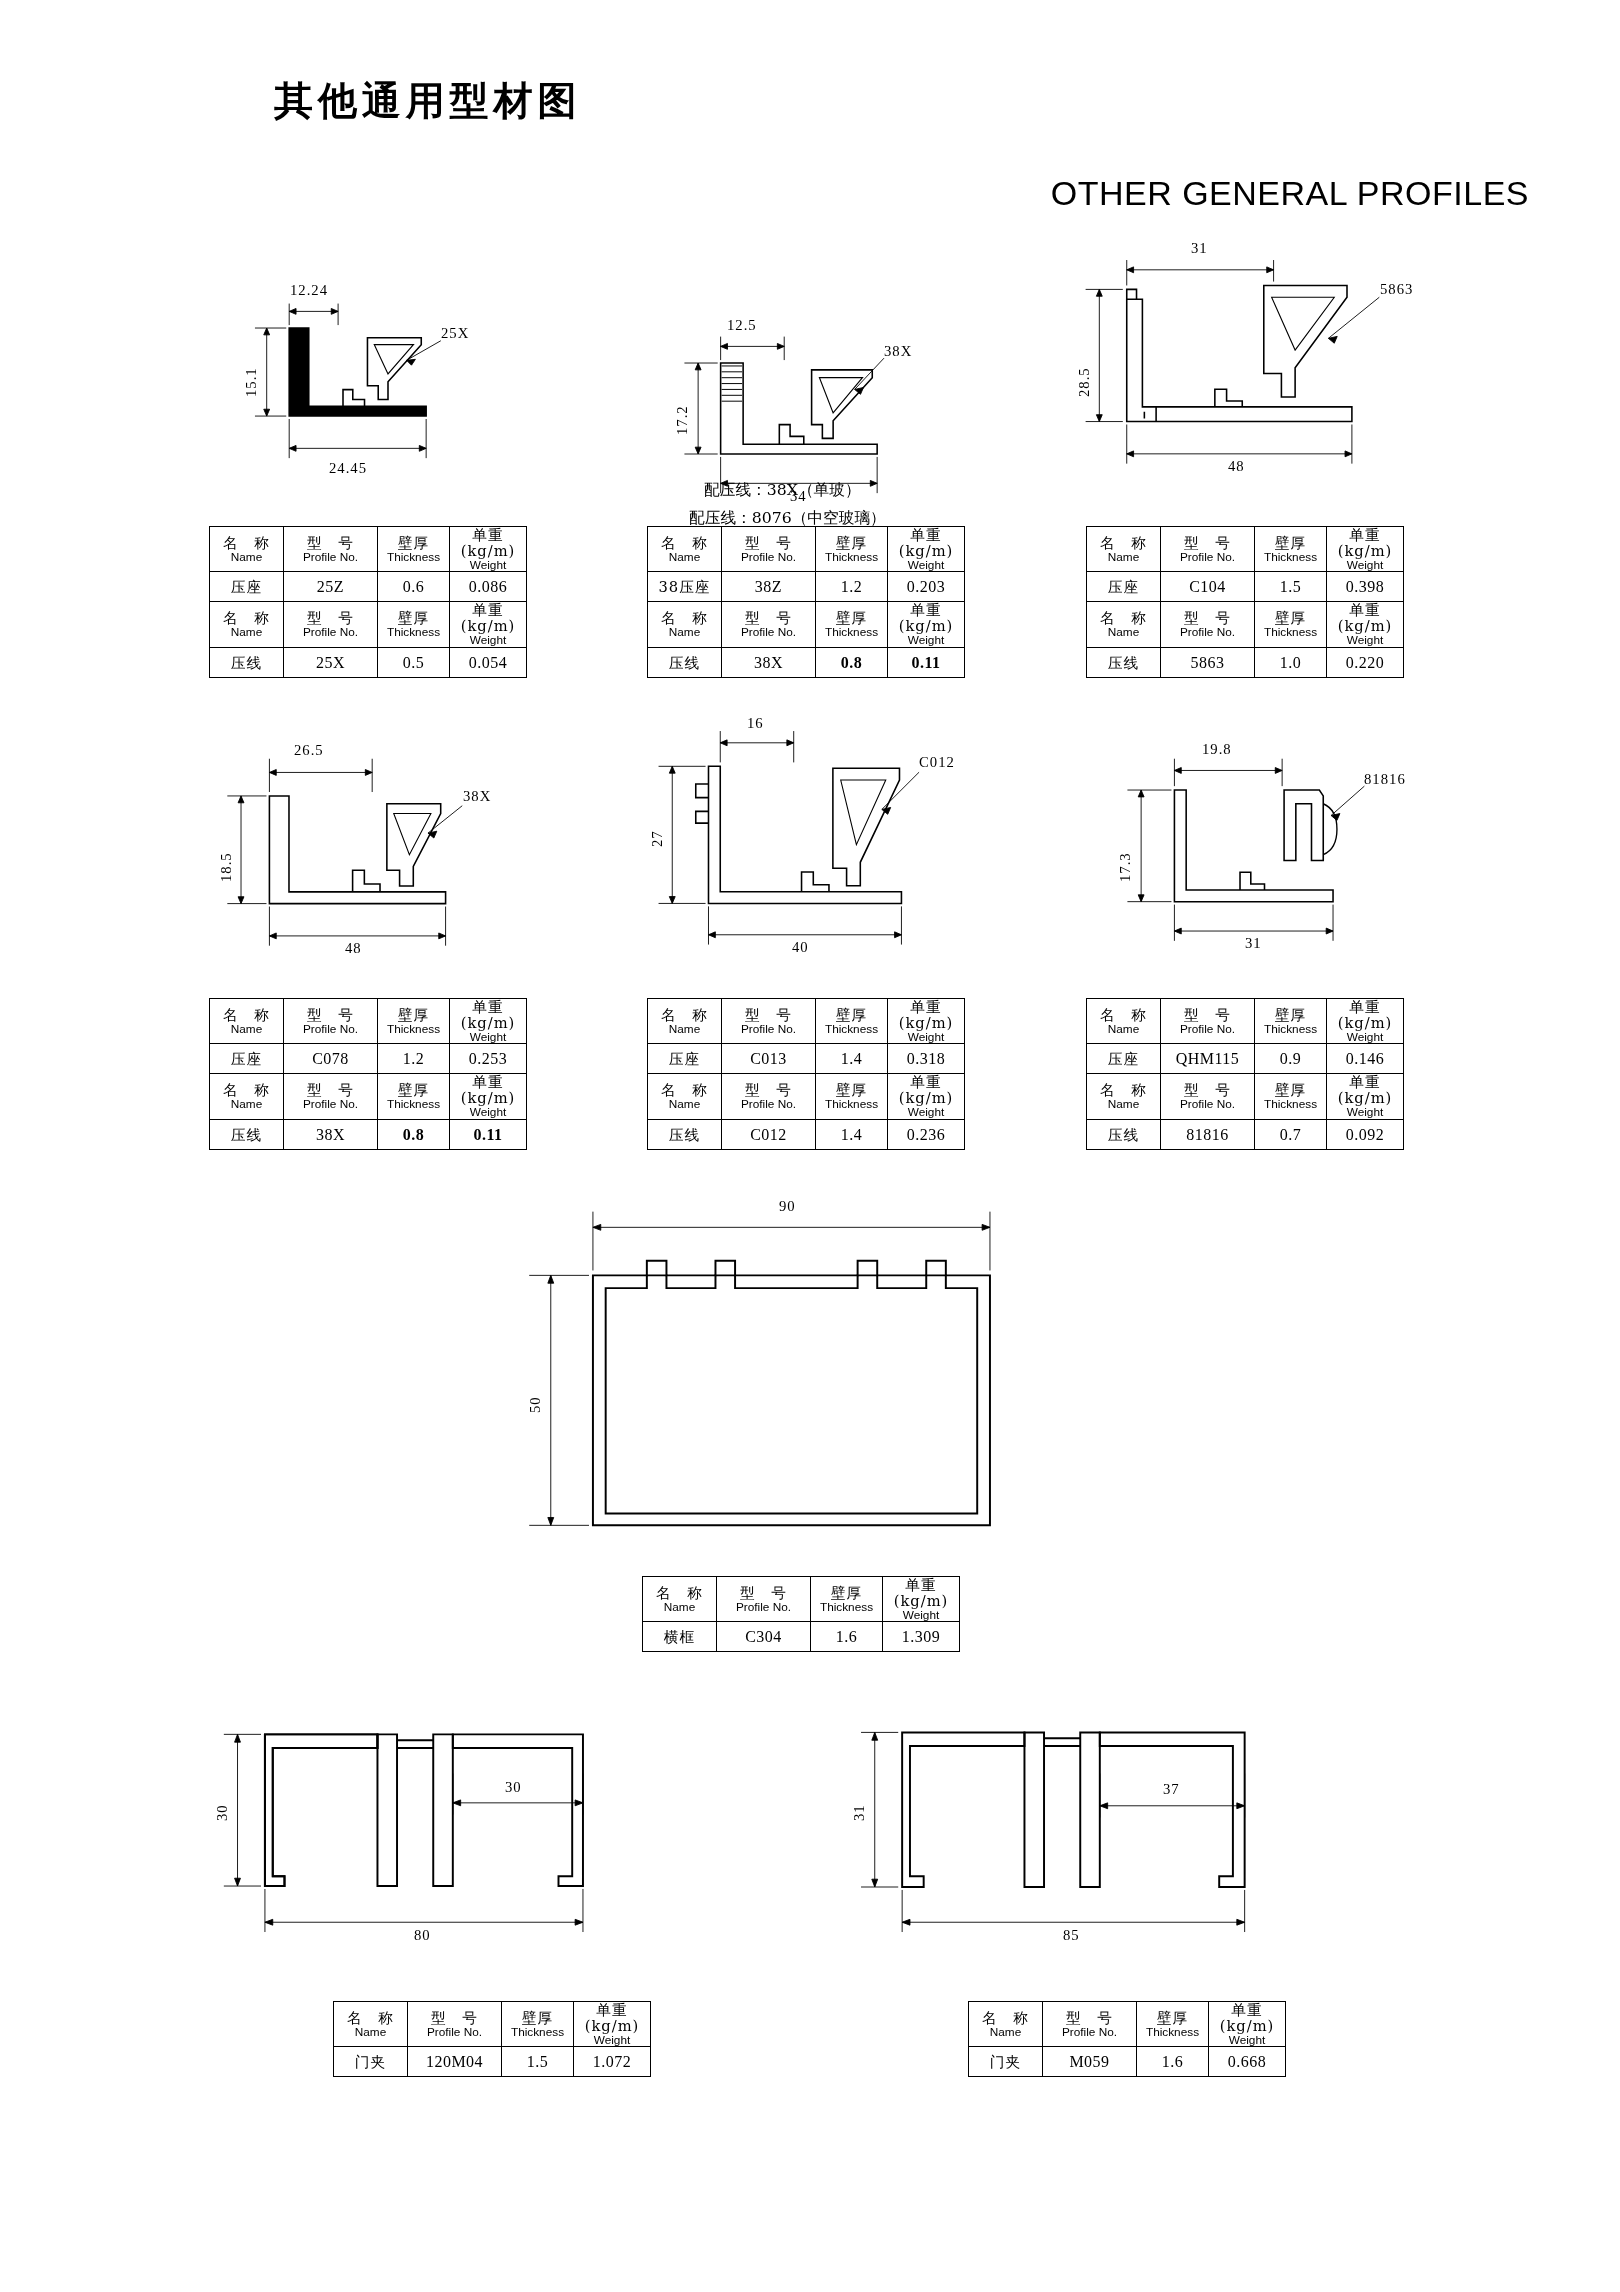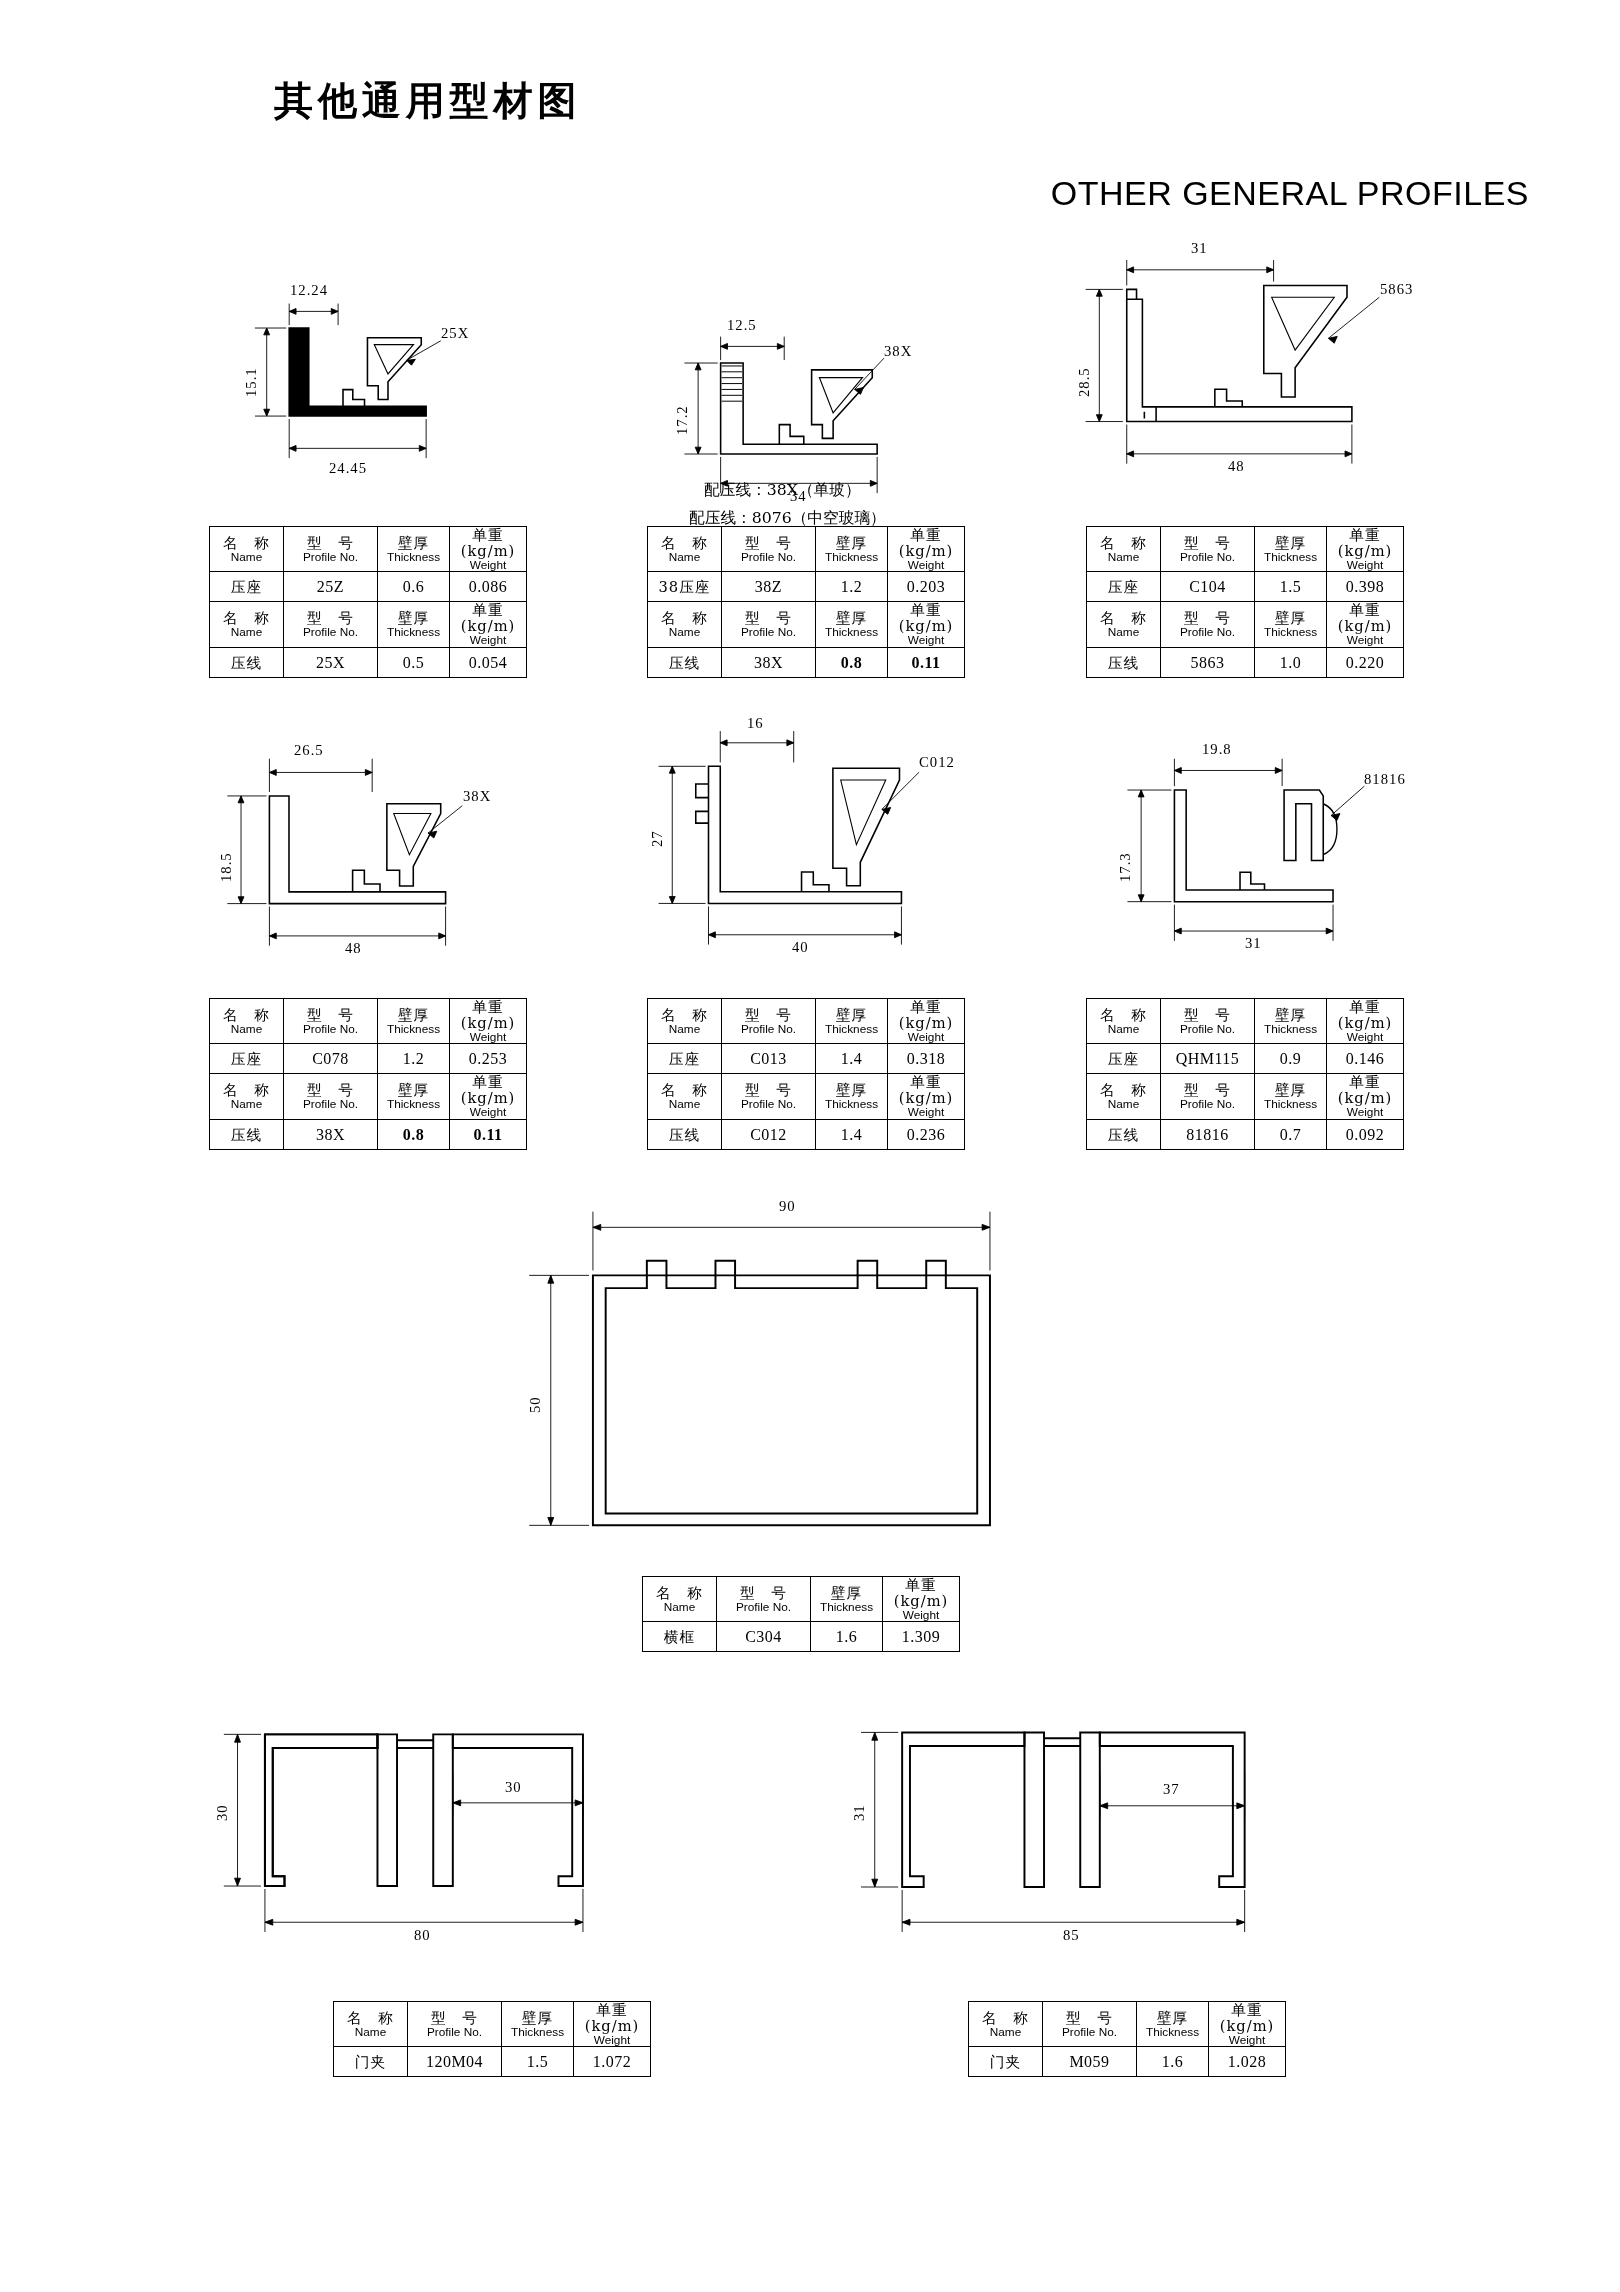--- a/index.html
+++ b/index.html
@@ -838,19 +838,19 @@
           </td>
       <td class="hdr w-w">
             <span class="cn">单重(kg/m)</span>
             <span class="en">Weight</span>
           </td>
     </tr>
     <tr>
       <td class="val name-cn">门夹</td>
       <td class="val">M059</td>
       <td class="val">1.6</td>
-      <td class="val">1.028</td>
+      <td class="val">0.668</td>
     </tr>
   </tbody>
     </table>
 
 </div>
 
 
 </body></html>

